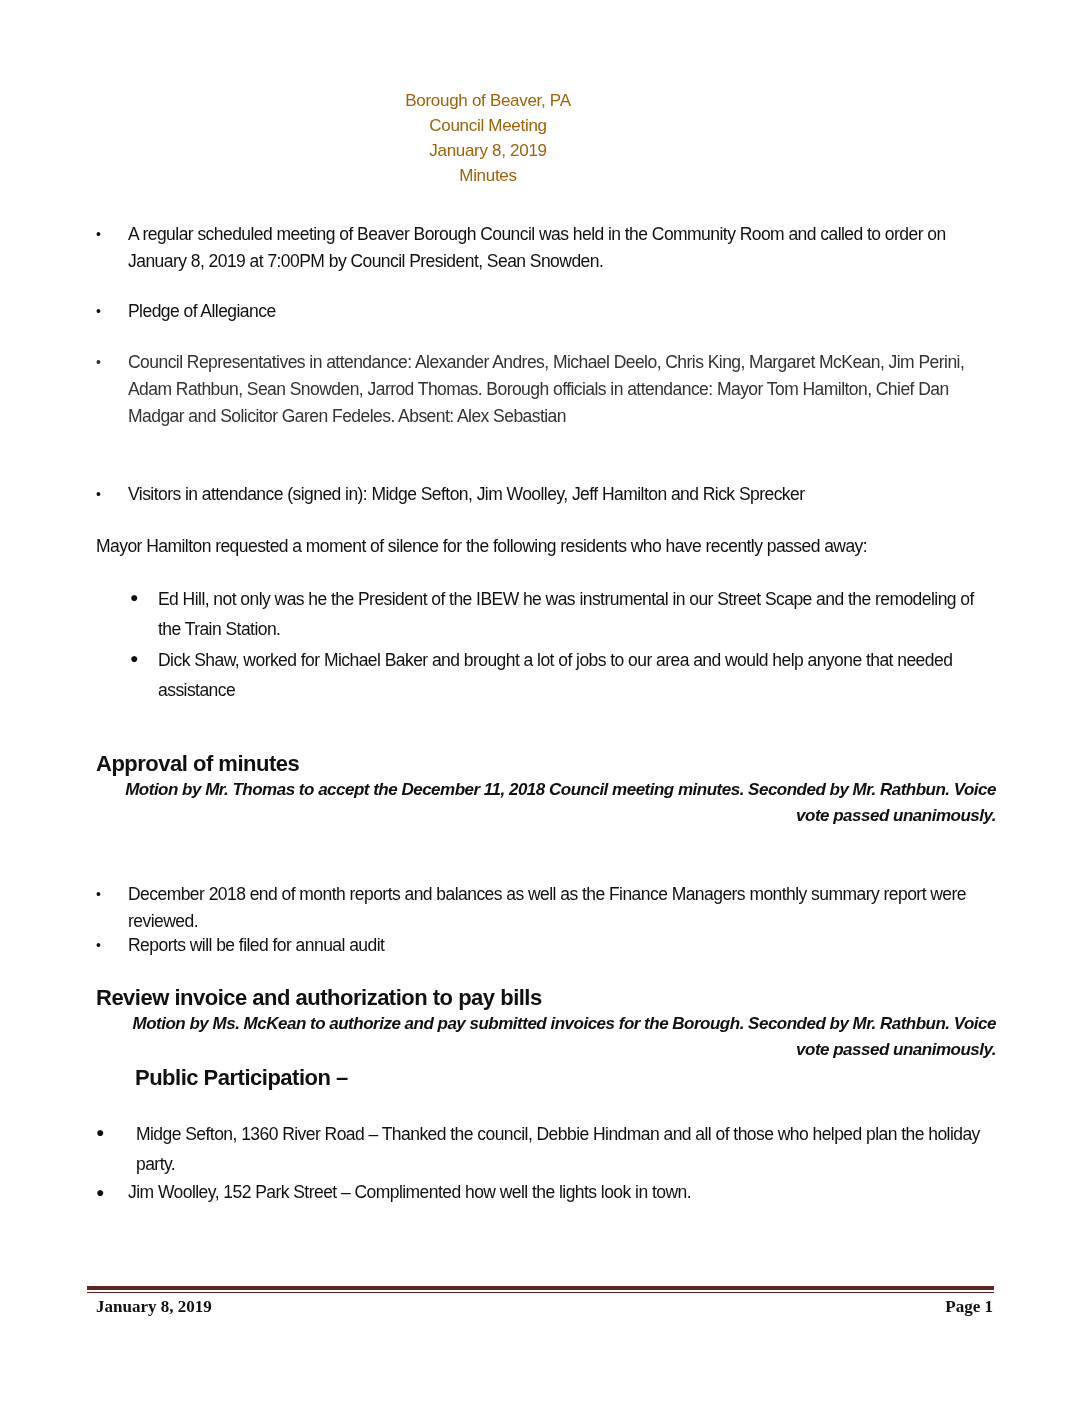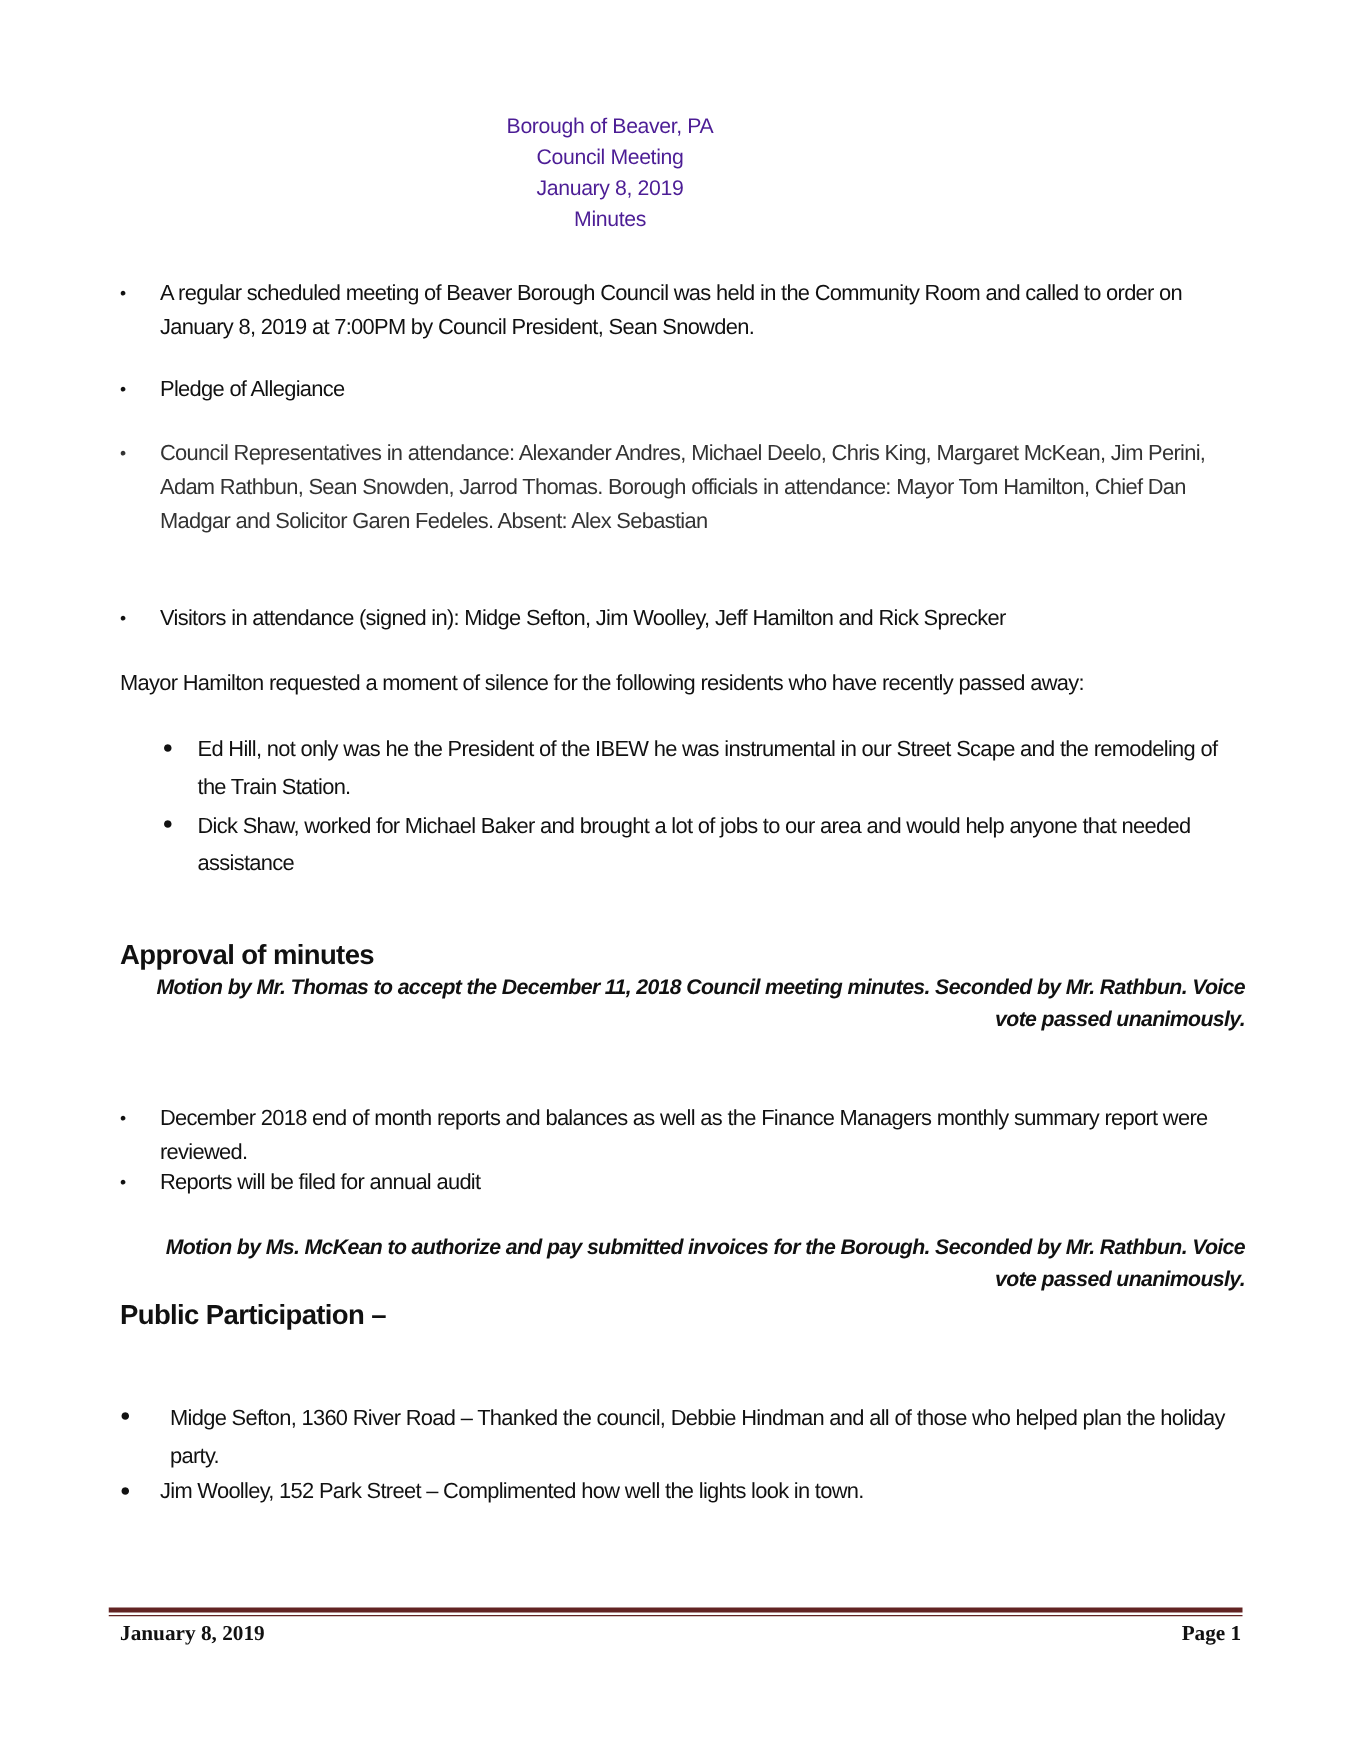--- a/index.html
+++ b/index.html
@@ -1,20 +1,20 @@
 <!DOCTYPE html>
 <html><head>
 <meta charset="utf-8">
 <style>
   html, body { margin:0; padding:0; background:#ffffff; }
   body { width:1088px; height:1408px; position:relative; overflow:hidden;
          font-family:"Liberation Sans Narrow","Liberation Sans", sans-serif; color:#111; }
   .page { position:absolute; left:0; top:0; width:1088px; height:1408px; }
   .title-block { position:absolute; left:0; width:976px; top:88px; text-align:center;
-                 font-size:17px; line-height:25px; font-weight:normal; color:#4c1d95; }
+                 font-size:17px; line-height:25px; font-weight:normal; color:#a16207; }
   .title-block div { letter-spacing:-0.3px; }
   .txt { font-size:17.5px; line-height:27px; letter-spacing:-0.55px; }
   .bullet { position:absolute; left:96px; width:910px; }
   .bullet .dot { position:absolute; left:0; top:0; width:20px; font-size:14px; }
   .bullet .body { margin-left:32px; }
   .gray { color:#333; }
   .block { position:absolute; left:96px; width:900px; }
   .heading { font-weight:bold; font-size:22px; line-height:26px; letter-spacing:-0.5px; }
   .motion { font-weight:bold; font-style:italic; font-size:17px; line-height:26px; letter-spacing:-0.5px;text-align:right; }
   .sub { position:absolute; left:130px; width:860px; }
@@ -79,24 +79,25 @@
   <div class="bullet txt" style="top:881px;">
     <span class="dot">•</span>
     <div class="body">December 2018 end of month reports and balances as well as the Finance Managers monthly summary report were reviewed.</div>
   </div>
   <div class="bullet txt" style="top:932px;">
     <span class="dot">•</span>
     <div class="body">Reports will be filed for annual audit</div>
   </div>
 
   <div class="block" style="top:985px;">
+    <div class="heading">Review invoice and authorization to pay bills</div>
     <div class="motion">Motion by Ms. McKean to authorize and pay submitted invoices for the Borough. Seconded by Mr. Rathbun. Voice vote passed unanimously.</div>
   </div>
 
-  <div class="block" style="top:1039px;">
+  <div class="block" style="top:1065px;margin-left:39px;">
     <div class="heading">Public Participation –</div>
   </div>
   <div class="bullet txt" style="top:1119px; width:900px;">
     <span class="dot">●</span>
     <div class="body" style="line-height:30px;margin-left:40px;">Midge Sefton, 1360 River Road – Thanked the council, Debbie Hindman and all of those who helped plan the holiday party.</div>
   </div>
   <div class="bullet txt" style="top:1179px;">
     <span class="dot">●</span>
     <div class="body">Jim Woolley, 152 Park Street – Complimented how well the lights look in town.</div>
   </div>

